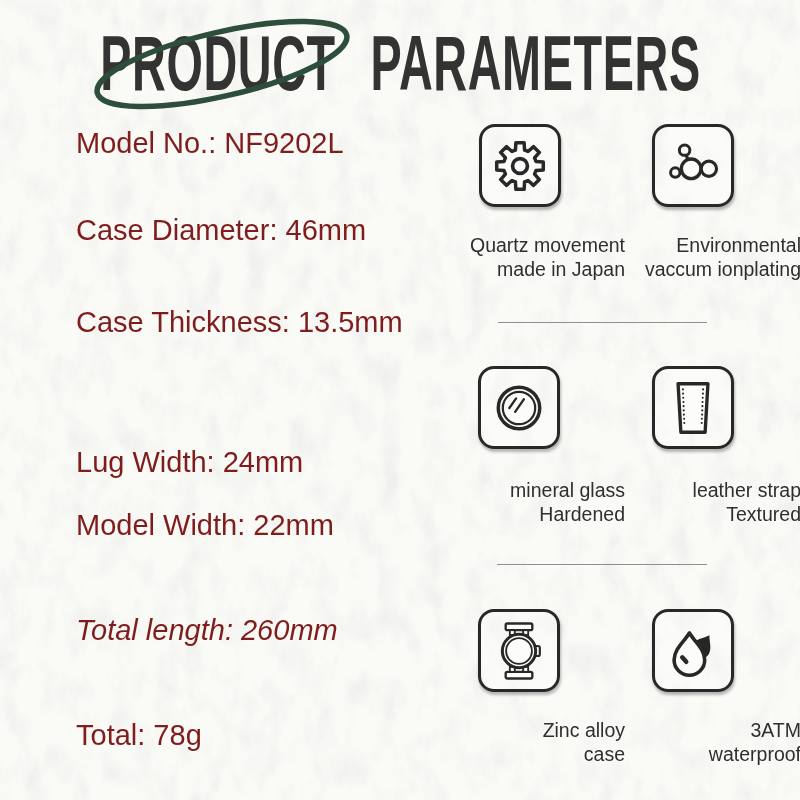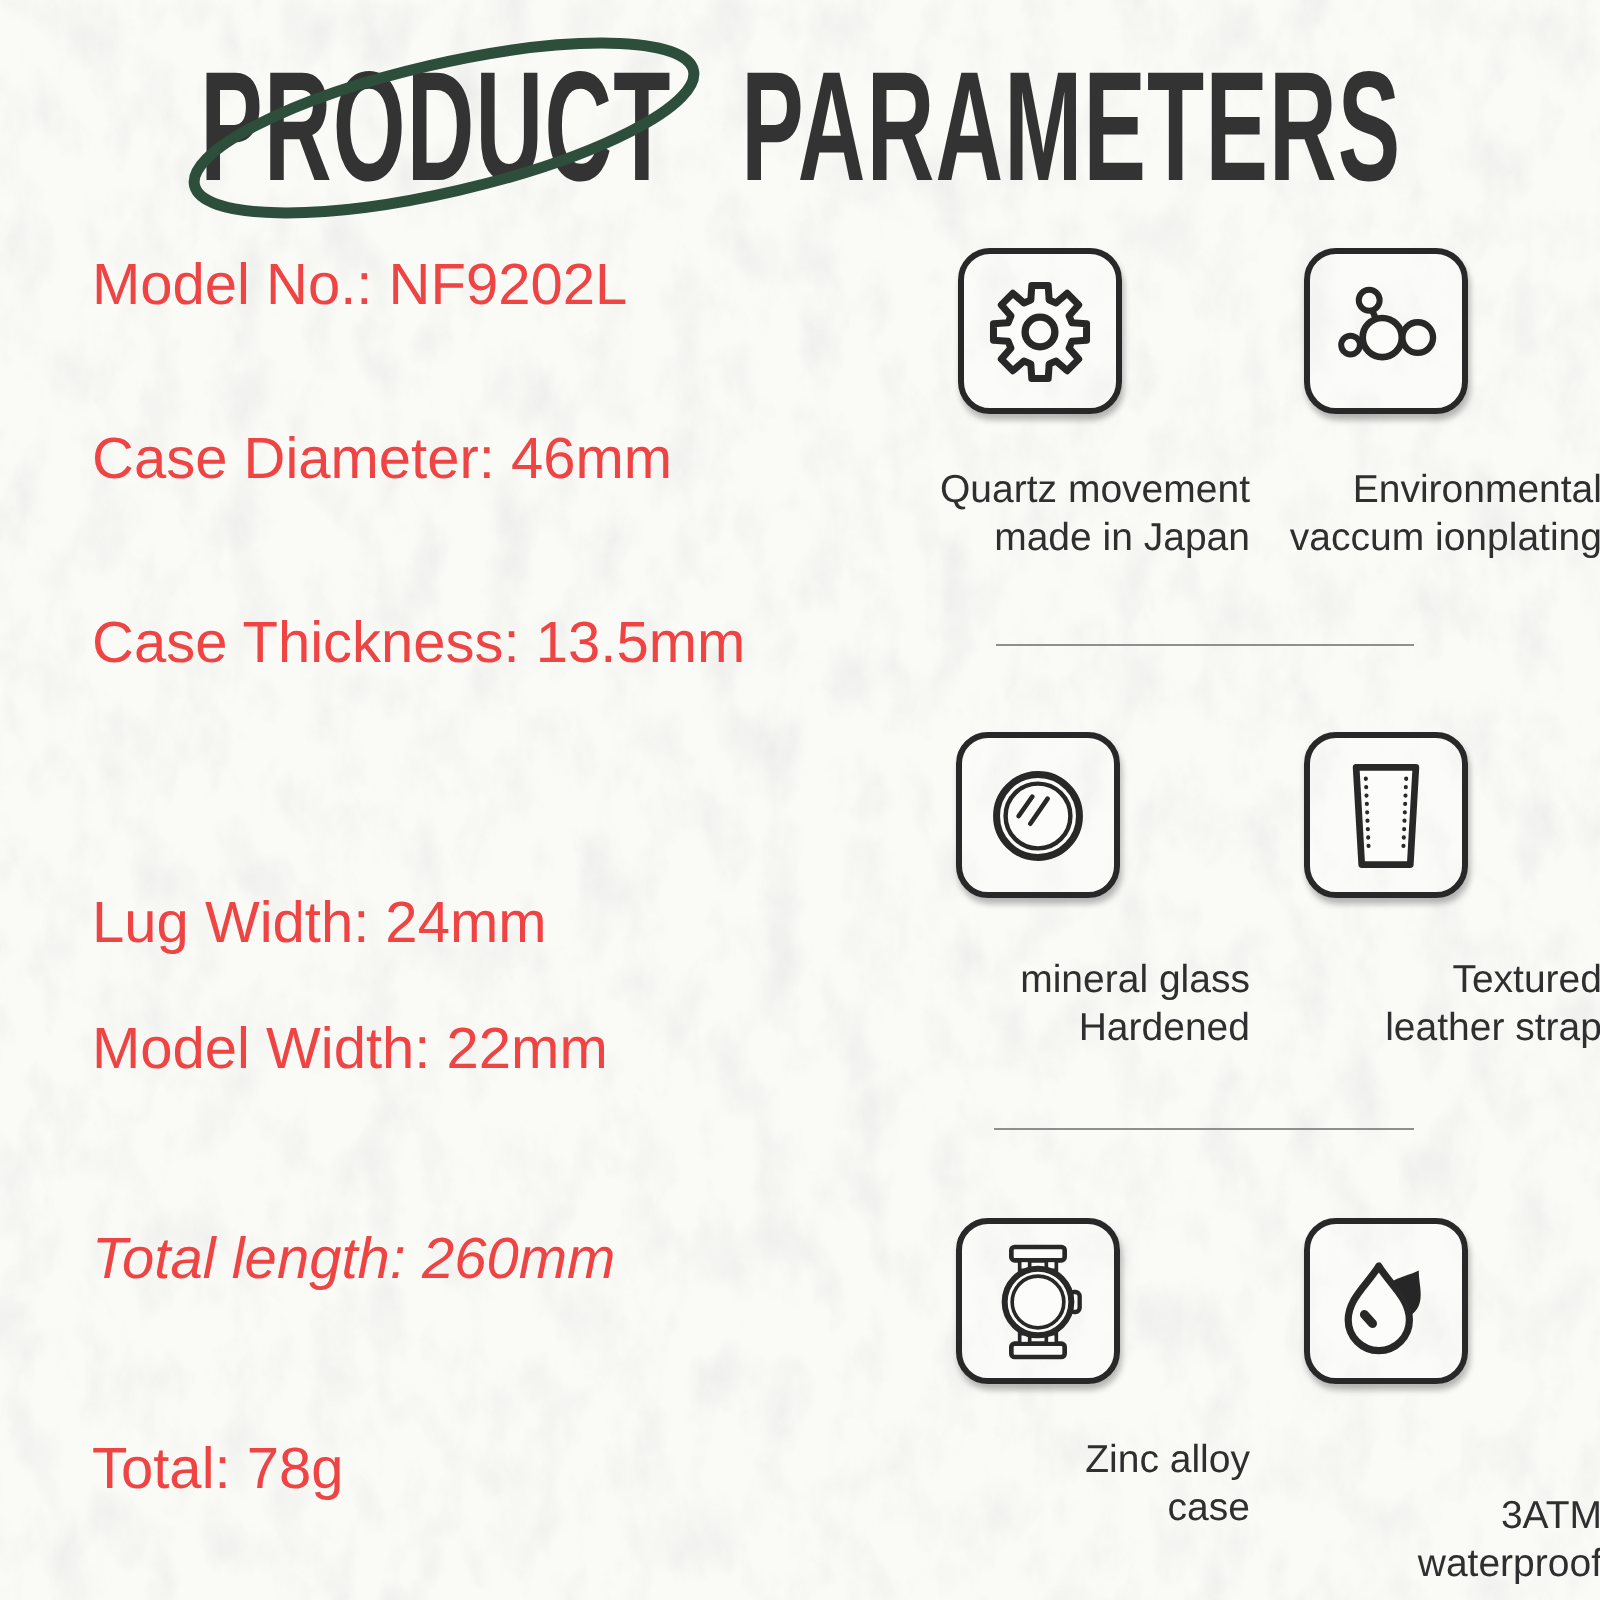--- a/index.html
+++ b/index.html
@@ -23,22 +23,22 @@
   .title-inner{
     transform:scaleX(0.60); transform-origin:center top;
     font-weight:bold; font-size:78px; line-height:1.0;
     color:#333333; letter-spacing:1px;
     display:flex; gap:58px;
   }
   .title-ellipse{ position:absolute; left:80px; top:15px; z-index:4; pointer-events:none; }
 
   
   .spec{
-    position:absolute; left:46px; width:380px; height:34px;
-    font-size:29px; color:#ef4444; z-index:2;
+    position:absolute; left:76px; width:380px; height:34px;
+    font-size:29px; color:#7f1d1d; z-index:2;
     display:flex; align-items:center; letter-spacing:0px;
   }
 
   
   .icon-box{
     position:absolute; width:82px; height:83px;
     border:3px solid #282828; border-radius:16px;
     display:flex; align-items:center; justify-content:center;
     box-shadow:1px 3px 3px rgba(0,0,0,0.28);
     background:rgba(255,255,255,0.25);
@@ -127,22 +127,22 @@
       <path d="M-16,-26 L16,-26 L13,26 L-13,26 Z" fill="#fcfcfa" stroke="#282828" stroke-width="3.6" stroke-linejoin="round"></path>
       <line x1="-10.8" y1="-20" x2="-9.2" y2="20" stroke="#282828" stroke-width="2.2" stroke-linecap="round" stroke-dasharray="0.1 4.4"></line>
       <line x1="10.8" y1="-20" x2="9.2" y2="20" stroke="#282828" stroke-width="2.2" stroke-linecap="round" stroke-dasharray="0.1 4.4"></line>
     </svg>
   </div>
   <div class="caption" style="left:415px; top:478px;">
     <div>mineral glass</div>
     <div>Hardened</div>
   </div>
   <div class="caption" style="left:591px; top:478px;">
+    <div>leather strap</div>
     <div>Textured</div>
-    <div>leather strap</div>
   </div>
 
   <div class="divider" style="left:497px; top:564px; width:210px;"></div>
 
   <div class="icon-box" style="left:478px; top:609px;">
     <svg class="icon" width="60" height="60" viewBox="-36 -36 72 72">
       <rect x="-16" y="-33" width="32" height="8" rx="2" fill="#fcfcfa" stroke="#282828" stroke-width="2.8"></rect>
       <rect x="-11" y="-25" width="6" height="6" fill="#fcfcfa" stroke="#282828" stroke-width="2.2"></rect>
       <rect x="5" y="-25" width="6" height="6" fill="#fcfcfa" stroke="#282828" stroke-width="2.2"></rect>
       <rect x="-16" y="25" width="32" height="8" rx="2" fill="#fcfcfa" stroke="#282828" stroke-width="2.8"></rect>
@@ -161,18 +161,18 @@
       <g transform="translate(-4,2)">
         <path d="M0,-22 C-6,-12 -17,-4 -17,8 a17,17 0 0 0 34,0 C17,-4 6,-12 0,-22 Z" fill="#fcfcfa" stroke="#282828" stroke-width="4" stroke-linejoin="round"></path>
         <line x1="-8" y1="5" x2="-3.5" y2="10" stroke="#282828" stroke-width="5" stroke-linecap="round"></line>
       </g>
     </svg>
   </div>
   <div class="caption" style="left:415px; top:718px;">
     <div>Zinc alloy</div>
     <div>case</div>
   </div>
-  <div class="caption" style="left:591px; top:718px;margin-top:28px;">
+  <div class="caption" style="left:591px; top:718px;">
     <div>3ATM</div>
     <div>waterproof</div>
   </div>
 
 </div>
 
 </body></html>

